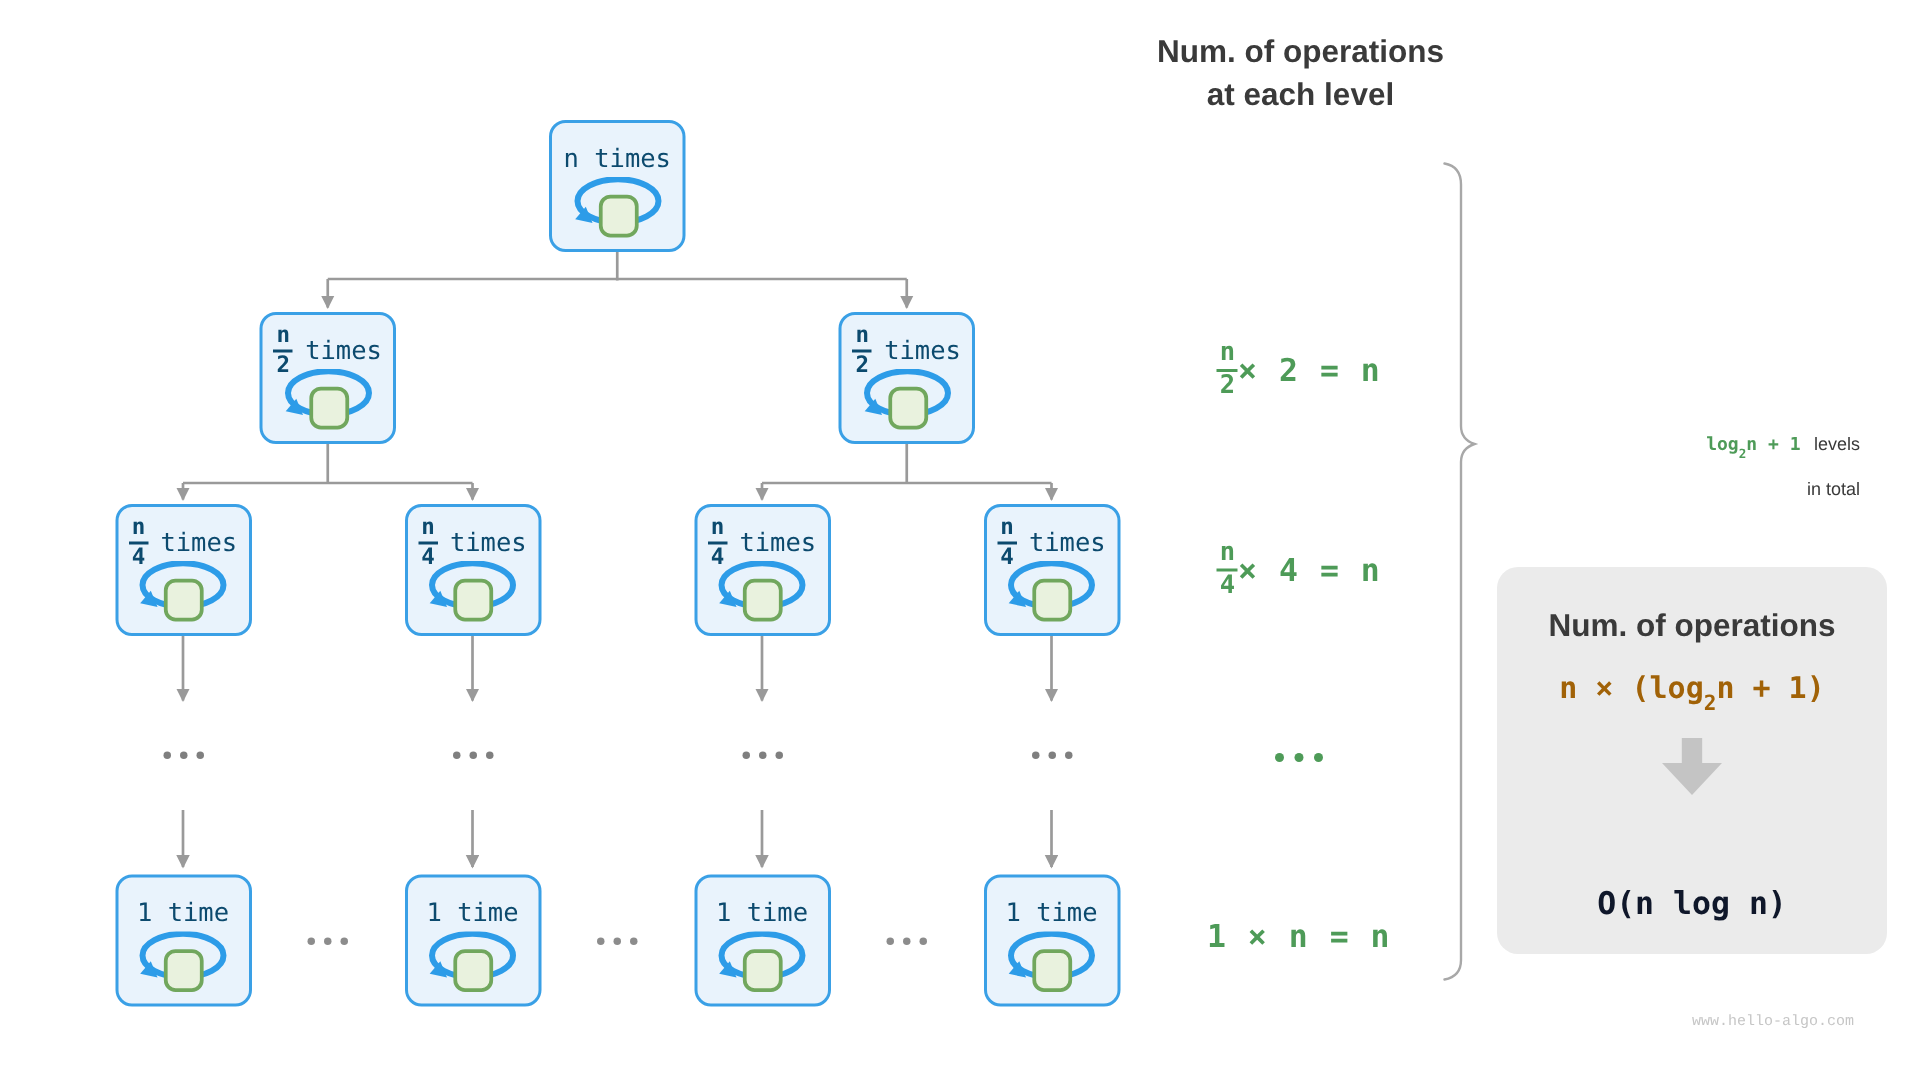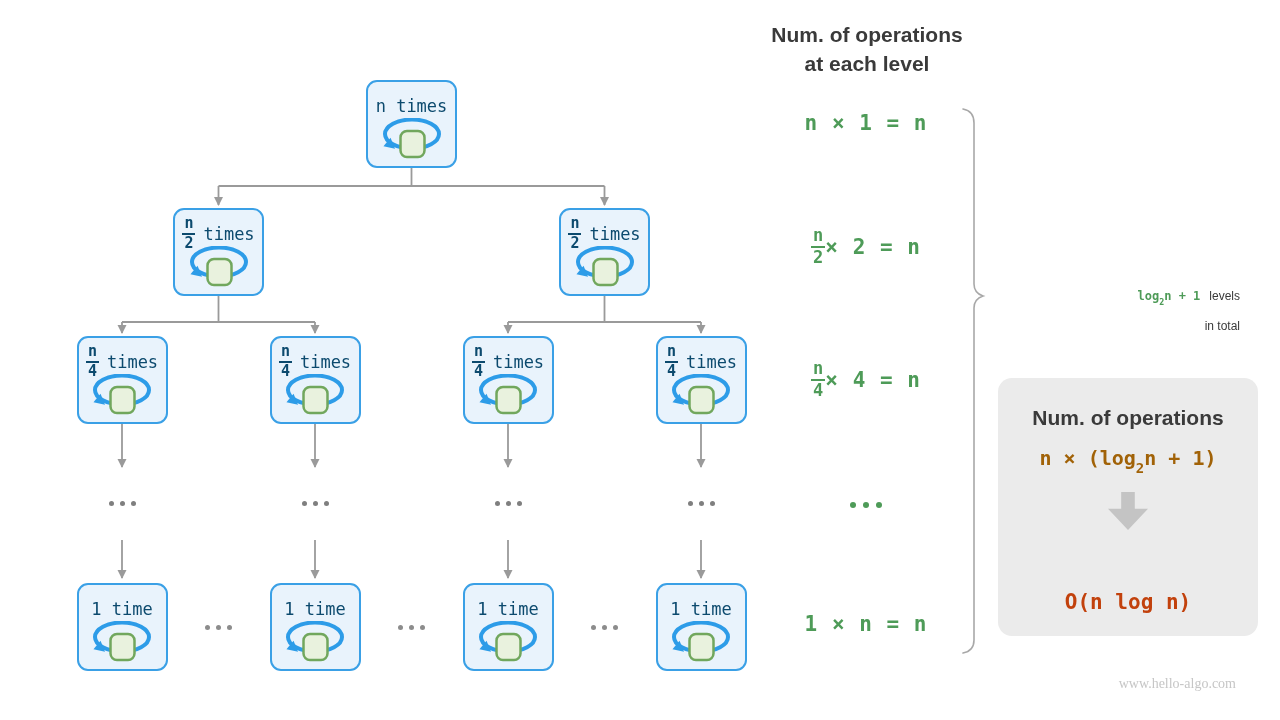--- a/index.html
+++ b/index.html
@@ -40,24 +40,24 @@
   .ll-dark{margin-left:9px;}
 
   .summary-box{position:absolute;left:998px;top:378px;width:260px;height:258px;
                background:#EBEBEB;border-radius:14px;}
   .sb-title{position:absolute;width:100%;text-align:center;font-weight:bold;font-size:21px;color:#3A3A3A;}
   .sb-formula{position:absolute;width:100%;text-align:center;font-family:"DejaVu Sans Mono",monospace;
               font-weight:bold;font-size:20px;color:#a16207;}
   .sb-arrow{position:absolute;left:50%;top:114px;width:40px;height:38px;transform:translateX(-50%);
             background:#C4C4C4;clip-path:polygon(33% 0,67% 0,67% 44%,100% 44%,50% 100%,0 44%,33% 44%);}
   .sb-complexity{position:absolute;top:212px;width:100%;text-align:center;
-                 font-family:"DejaVu Sans Mono",monospace;font-weight:bold;font-size:21px;color:#c2410c;}
-
-  .watermark{position:absolute;right:44px;top:676px;font-family:Liberation Serif, serif;
-             font-size:14px;color:#C6C6C6;}
+                 font-family:"DejaVu Sans Mono",monospace;font-weight:bold;font-size:21px;color:#0f172a;}
+
+  .watermark{position:absolute;right:44px;top:676px;font-family:Liberation Mono, monospace;
+             font-size:10px;color:#C6C6C6;}
 
   .dots-row{position:absolute;display:flex;align-items:center;}
   .dot{border-radius:50%;}
 </style>
 </head>
 <body>
 
 <div class="canvas">
 
   <svg id="connectors" width="1280" height="720">
@@ -273,21 +273,20 @@
         <div class="dot" style="width: 5px; height: 5px; background: rgb(140, 140, 140);"></div>
       </div>
     </div>
 
   <div class="header">
     <div>Num. of operations</div>
     <div>at each level</div>
   </div>
 
   <div class="ops-col">
-    <div class="formula" style="top:111px">n × 1 = n</div>
     <div class="formula frac-row" style="top:227px">
       <span class="frac">
           <span class="fnum">n</span>
           <span class="fden">2</span>
         </span>
       <span class="frest">× 2 = n</span>
     </div>
     <div class="formula frac-row" style="top:360px">
       <span class="frac">
           <span class="fnum">n</span>

